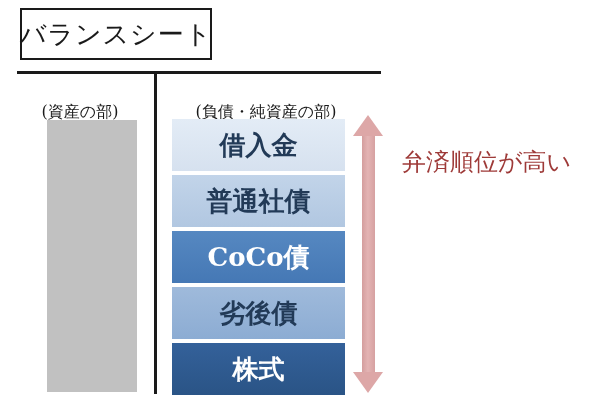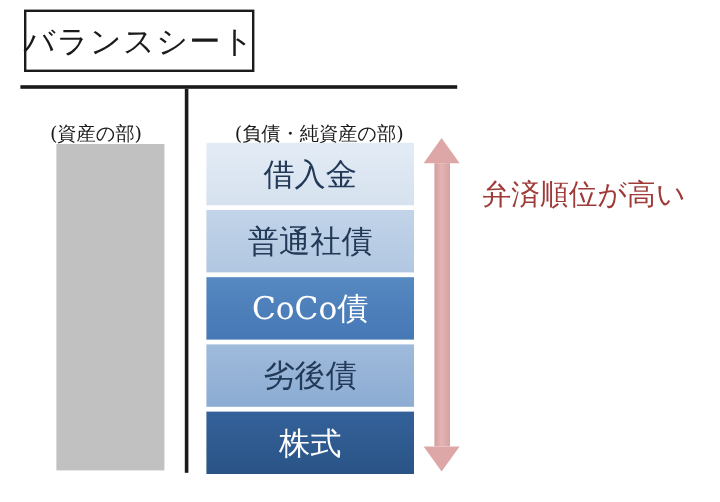--- a/index.html
+++ b/index.html
@@ -19,21 +19,21 @@
   
   .col-divider{position:absolute;left:154px;top:74px;width:3px;height:320px;background:#1a1a1a;}
   
   .section-header{position:absolute;top:80px;font-size:16px;color:#1a1a1a;text-align:center;white-space:nowrap;margin-top:22px;}
   .assets-header{left:10px;width:140px;}
   .liab-header{left:156px;width:220px;}
   
   .assets-box{position:absolute;left:47px;top:120px;width:90px;height:272px;background:#c1c1c1;}
   
   .stack{position:absolute;left:172px;top:119px;width:173px;display:flex;flex-direction:column;gap:4px;}
-  .layer{height:52px;display:flex;align-items:center;justify-content:center;font-size:26px;white-space:nowrap;}
+  .layer{height:52px;display:flex;align-items:center;justify-content:center;font-size:26px;white-space:nowrap;font-weight:bold;}
   .layer-0{background:linear-gradient(180deg,#e3ecf6,#d6e1ef);color:#223a57;}
   .layer-1{background:linear-gradient(180deg,#c2d4e9,#b1c7e1);color:#223a57;}
   .layer-2{background:linear-gradient(180deg,#9fbadb,#8cacd3);color:#223a57;}
   .layer-3{background:linear-gradient(180deg,#5688c1,#4578b5);color:#ffffff;}
   .layer-4{background:linear-gradient(180deg,#34619a,#2a5486);color:#ffffff;}
   
   .arrow{position:absolute;left:353px;top:115px;width:30px;height:278px;display:flex;flex-direction:column;align-items:center;}
   .arrow-head-up{width:0;height:0;border-left:15px solid transparent;border-right:15px solid transparent;border-bottom:21px solid #dda7a7;}
   .arrow-shaft{width:13px;flex:1;background:linear-gradient(90deg,#d49e9e,#e4b4b4 45%,#d6a1a1);}
   .arrow-head-down{width:0;height:0;border-left:15px solid transparent;border-right:15px solid transparent;border-top:21px solid #dda7a7;}

